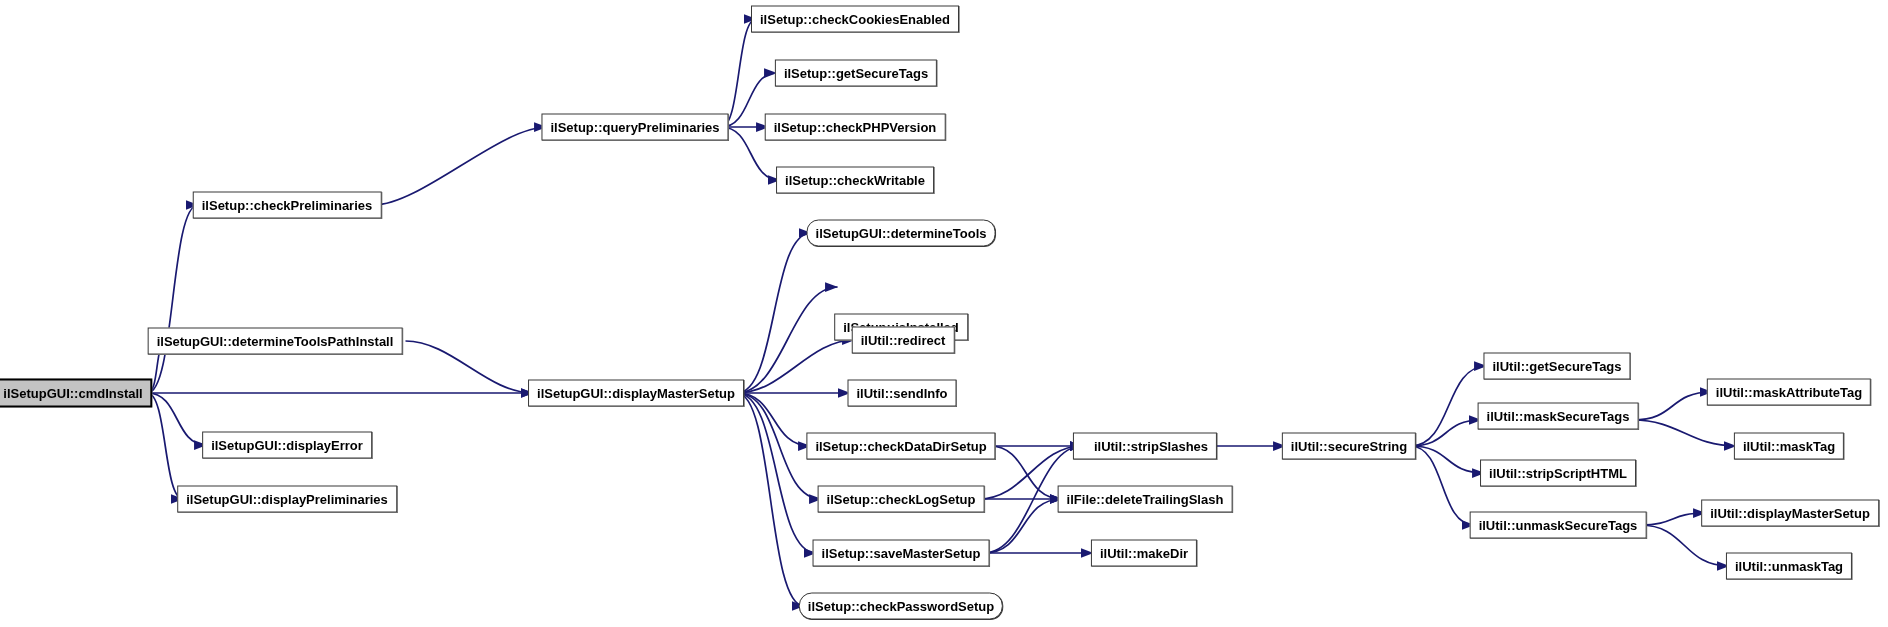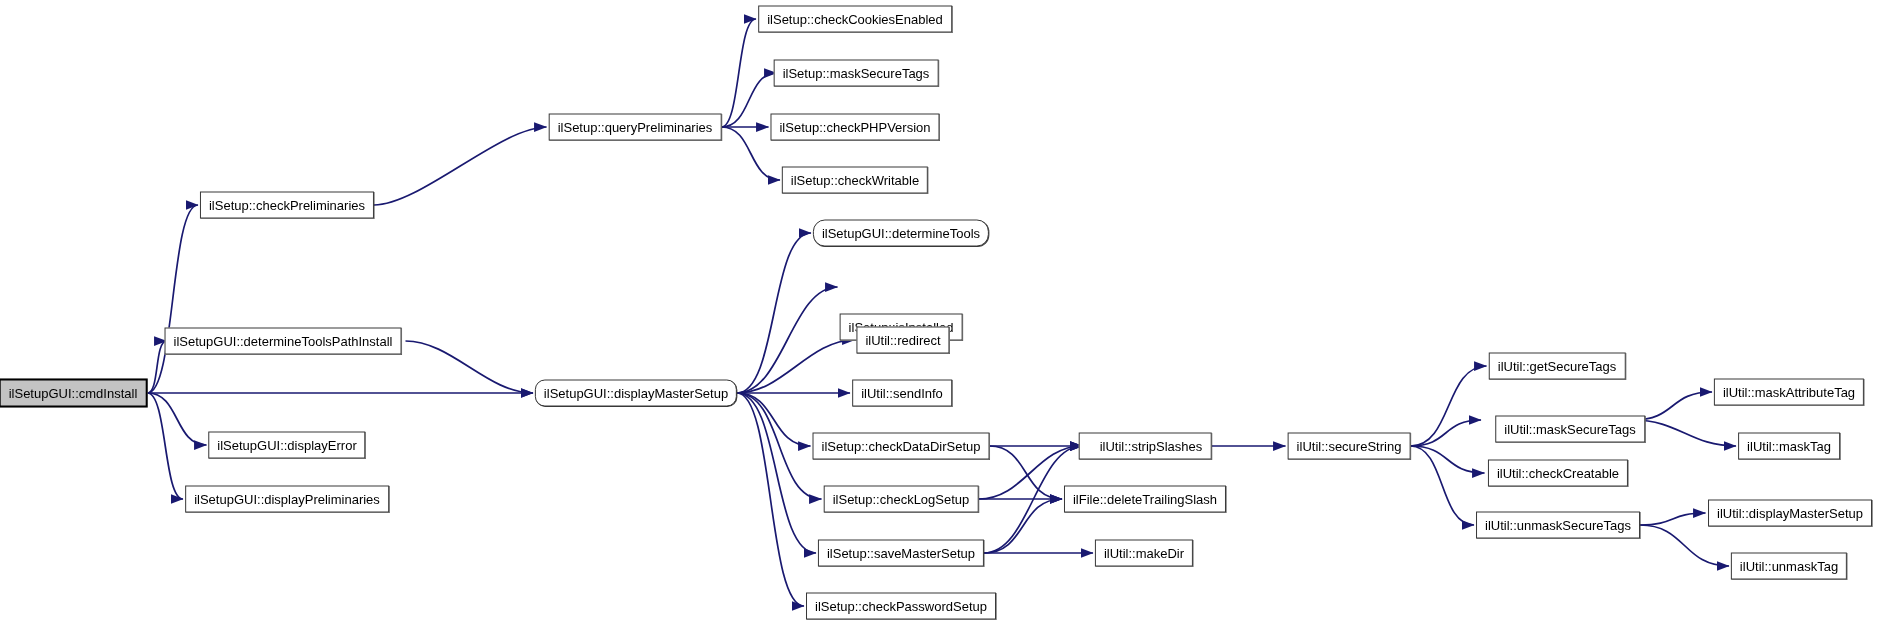--- a/index.html
+++ b/index.html
@@ -28,20 +28,21 @@
     background:var(--node-fill);
     border:1px solid var(--node-border);
     color:var(--node-text);
     font-size:13px;
     line-height:17px;
     padding:4px 8px;
     white-space:nowrap;
     cursor:pointer;
     z-index:2;
     box-shadow:0.5px 0.5px 0 var(--node-border);
+    font-weight:bold;
   }
   .node.highlight{
     background:var(--hl-fill);
     border:2px solid var(--hl-border);
     cursor:default;
     box-shadow:none;
   }
 </style>
 </head>
 <body>
@@ -87,42 +88,42 @@
         <path d="M1410.5,446 C1445.425,446 1439.075,525 1474,525" class="edge" marker-end="url(#arrow)"></path>
         <path d="M1633,420 C1676.45,420 1668.55,392 1712,392" class="edge" marker-end="url(#arrow)"></path>
         <path d="M1633,420 C1679,420 1690,446 1736,446" class="edge" marker-end="url(#arrow)"></path>
         <path d="M1640,525 C1676.025,525 1669.475,513 1705.5,513" class="edge" marker-end="url(#arrow)"></path>
         <path d="M1640,525 C1686,525 1683,566 1729,566" class="edge" marker-end="url(#arrow)"></path>
       </g>
   </svg>
 
 <div class="node highlight" style="left: 73px; top: 393px;">ilSetupGUI::cmdInstall</div>
     <div class="node" style="left: 287px; top: 205px;">ilSetup::checkPreliminaries</div>
-    <div class="node" style="left: 283px; top: 341px;">ilSetupGUI::determineToolsPathInstall</div>
+    <div class="node" style="left: 275px; top: 341px;">ilSetupGUI::determineToolsPathInstall</div>
     <div class="node" style="left: 287px; top: 445px;">ilSetupGUI::displayError</div>
     <div class="node" style="left: 287px; top: 499px; text-align: right;">ilSetupGUI::displayPreliminaries</div>
     <div class="node" style="left: 635px; top: 127px;">ilSetup::queryPreliminaries</div>
-    <div class="node" style="left: 636px; top: 393px; border-radius: 10px;">ilSetupGUI::displayMasterSetup</div>
+    <div class="node" style="left: 636px; top: 393px;">ilSetupGUI::displayMasterSetup</div>
     <div class="node" style="left: 855px; top: 19px;">ilSetup::checkCookiesEnabled</div>
-    <div class="node" style="left: 856px; top: 73px;">ilSetup::maskSecureTags</div>
+    <div class="node" style="left: 856px; top: 73px;">ilSetup::getSecureTags</div>
     <div class="node" style="left: 855px; top: 127px;">ilSetup::checkPHPVersion</div>
     <div class="node" style="left: 855px; top: 180px;">ilSetup::checkWritable</div>
     <div class="node" style="left: 901px; top: 233px; border-radius: 12px;">ilSetupGUI::determineTools</div>
     <div class="node" style="left: 901px; top: 287px; margin-top: 40px;">ilSetup::isInstalled</div>
     <div class="node" style="left: 903px; top: 340px;">ilUtil::redirect</div>
     <div class="node" style="left: 902px; top: 393px;">ilUtil::sendInfo</div>
     <div class="node" style="left: 901px; top: 446px;">ilSetup::checkDataDirSetup</div>
     <div class="node" style="left: 901px; top: 499px;">ilSetup::checkLogSetup</div>
     <div class="node" style="left: 901px; top: 553px;">ilSetup::saveMasterSetup</div>
-    <div class="node" style="left: 901px; top: 606px;">ilSetup::checkPasswordSetup</div>
+    <div class="node" style="left: 901px; top: 606px; border-radius: 13px;">ilSetup::checkPasswordSetup</div>
     <div class="node" style="left: 1145px; top: 446px; padding-left: 20px;">ilUtil::stripSlashes</div>
     <div class="node" style="left: 1145px; top: 499px;">ilFile::deleteTrailingSlash</div>
     <div class="node" style="left: 1144px; top: 553px;">ilUtil::makeDir</div>
     <div class="node" style="left: 1349px; top: 446px;">ilUtil::secureString</div>
     <div class="node" style="left: 1557px; top: 366px;">ilUtil::getSecureTags</div>
-    <div class="node" style="left: 1558px; top: 429px; margin-left: 12px;">ilUtil::maskSecureTags</div>
-    <div class="node" style="left: 1558px; top: 473px;">ilUtil::checkCreatable</div>
+    <div class="node" style="left: 1558px; top: 416px;">ilUtil::maskSecureTags</div>
+    <div class="node" style="left: 1558px; top: 473px;">ilUtil::stripScriptHTML</div>
     <div class="node" style="left: 1558px; top: 525px;">ilUtil::unmaskSecureTags</div>
     <div class="node" style="left: 1789px; top: 392px;">ilUtil::maskAttributeTag</div>
     <div class="node" style="left: 1789px; top: 446px;">ilUtil::maskTag</div>
     <div class="node" style="left: 1790px; top: 513px;">ilUtil::displayMasterSetup</div>
     <div class="node" style="left: 1789px; top: 566px;">ilUtil::unmaskTag</div>
   </div>
 
 </body></html>

